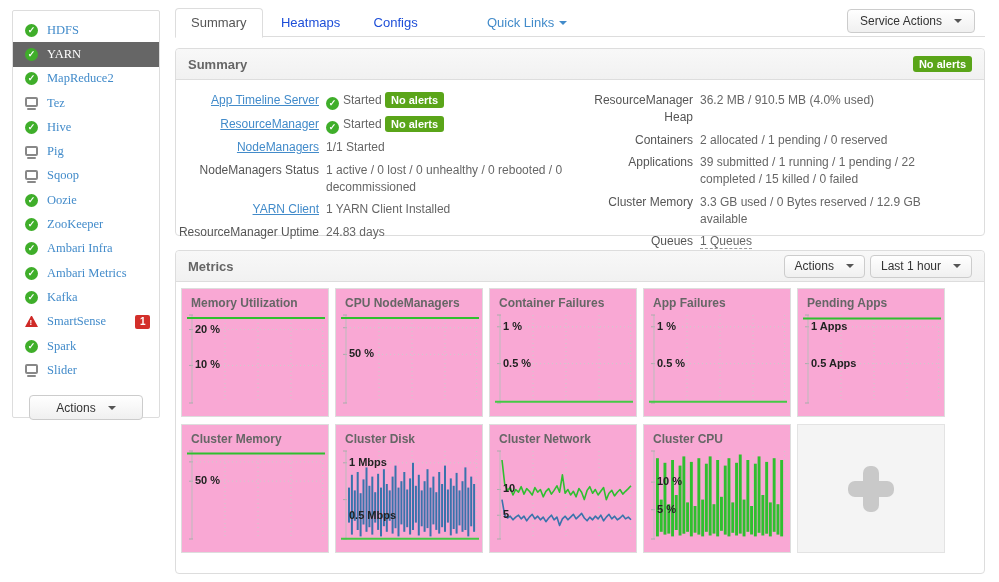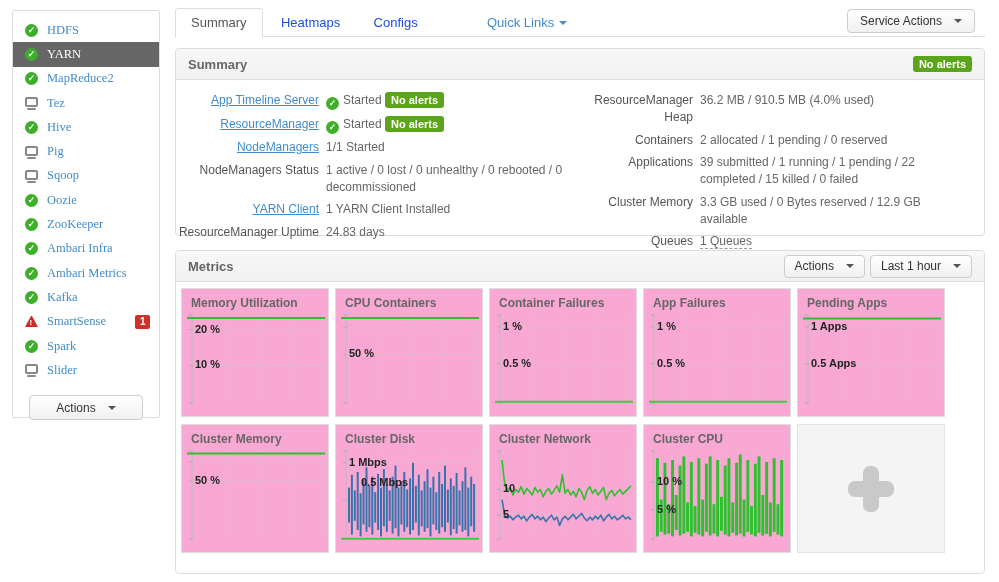--- a/index.html
+++ b/index.html
@@ -249,21 +249,21 @@
                 <line x1="5" y1="52.44" x2="137" y2="52.44" stroke="#ccc" stroke-width="1" stroke-dasharray="1,3"></line>
                 <line x1="2" y1="52.44" x2="6" y2="52.44" stroke="#aaa" stroke-width="1"></line>
                 <line x1="5" y1="2" x2="5" y2="90" stroke="#bbb" stroke-width="1"></line>
                 <line x1="2" y1="2" x2="6" y2="2" stroke="#aaa" stroke-width="1"></line>
                 <line x1="2" y1="90" x2="6" y2="90" stroke="#aaa" stroke-width="1"></line>
                 <polyline points="0.0,5.1 138.0,5.1" fill="none" stroke="#2fbf2f" stroke-width="2" stroke-linejoin="round"></polyline>
               </svg>
             </div>
           </div>
           <div class="tile">
-            <div class="tile-title">CPU Containers</div>
+            <div class="tile-title">CPU NodeManagers</div>
             <div class="tile-chart">
               <div class="ylab" style="top: 34.4px;">50 %</div>
               <svg width="138" height="92" viewBox="0 0 138 92">
                 <line x1="38" y1="2" x2="38" y2="90" stroke="#ccc" stroke-width="1" stroke-dasharray="1,3"></line>
                 <line x1="71" y1="2" x2="71" y2="90" stroke="#ccc" stroke-width="1" stroke-dasharray="1,3"></line>
                 <line x1="104" y1="2" x2="104" y2="90" stroke="#ccc" stroke-width="1" stroke-dasharray="1,3"></line>
                 <line x1="135.68" y1="2" x2="135.68" y2="90" stroke="#ccc" stroke-width="1" stroke-dasharray="1,3"></line>
                 <line x1="5" y1="14.72" x2="137" y2="14.72" stroke="#ccc" stroke-width="1" stroke-dasharray="1,3"></line>
                 <line x1="2" y1="14.72" x2="6" y2="14.72" stroke="#aaa" stroke-width="1"></line>
                 <line x1="5" y1="41.4" x2="137" y2="41.4" stroke="#ccc" stroke-width="1" stroke-dasharray="1,3"></line>
@@ -357,21 +357,21 @@
                 <line x1="2" y1="2" x2="6" y2="2" stroke="#aaa" stroke-width="1"></line>
                 <line x1="2" y1="90" x2="6" y2="90" stroke="#aaa" stroke-width="1"></line>
                 <polyline points="0.0,4.6 138.0,4.6" fill="none" stroke="#2fbf2f" stroke-width="2" stroke-linejoin="round"></polyline>
               </svg>
             </div>
           </div>
           <div class="tile">
             <div class="tile-title">Cluster Disk</div>
             <div class="tile-chart">
               <div class="ylab" style="top: 6.8px;">1 Mbps</div>
-              <div class="ylab" style="top: 27px; padding-left: 12px;">0.5 Mbps</div>
+              <div class="ylab" style="top: 60px;">0.5 Mbps</div>
               <svg width="138" height="92" viewBox="0 0 138 92">
                 <line x1="38" y1="2" x2="38" y2="90" stroke="#ccc" stroke-width="1" stroke-dasharray="1,3"></line>
                 <line x1="71" y1="2" x2="71" y2="90" stroke="#ccc" stroke-width="1" stroke-dasharray="1,3"></line>
                 <line x1="104" y1="2" x2="104" y2="90" stroke="#ccc" stroke-width="1" stroke-dasharray="1,3"></line>
                 <line x1="135.68" y1="2" x2="135.68" y2="90" stroke="#ccc" stroke-width="1" stroke-dasharray="1,3"></line>
                 <line x1="5" y1="13.799999999999999" x2="137" y2="13.799999999999999" stroke="#ccc" stroke-width="1" stroke-dasharray="1,3"></line>
                 <line x1="2" y1="13.799999999999999" x2="6" y2="13.799999999999999" stroke="#aaa" stroke-width="1"></line>
                 <line x1="5" y1="50.6" x2="137" y2="50.6" stroke="#ccc" stroke-width="1" stroke-dasharray="1,3"></line>
                 <line x1="2" y1="50.6" x2="6" y2="50.6" stroke="#aaa" stroke-width="1"></line>
                 <line x1="5" y1="2" x2="5" y2="90" stroke="#bbb" stroke-width="1"></line>

